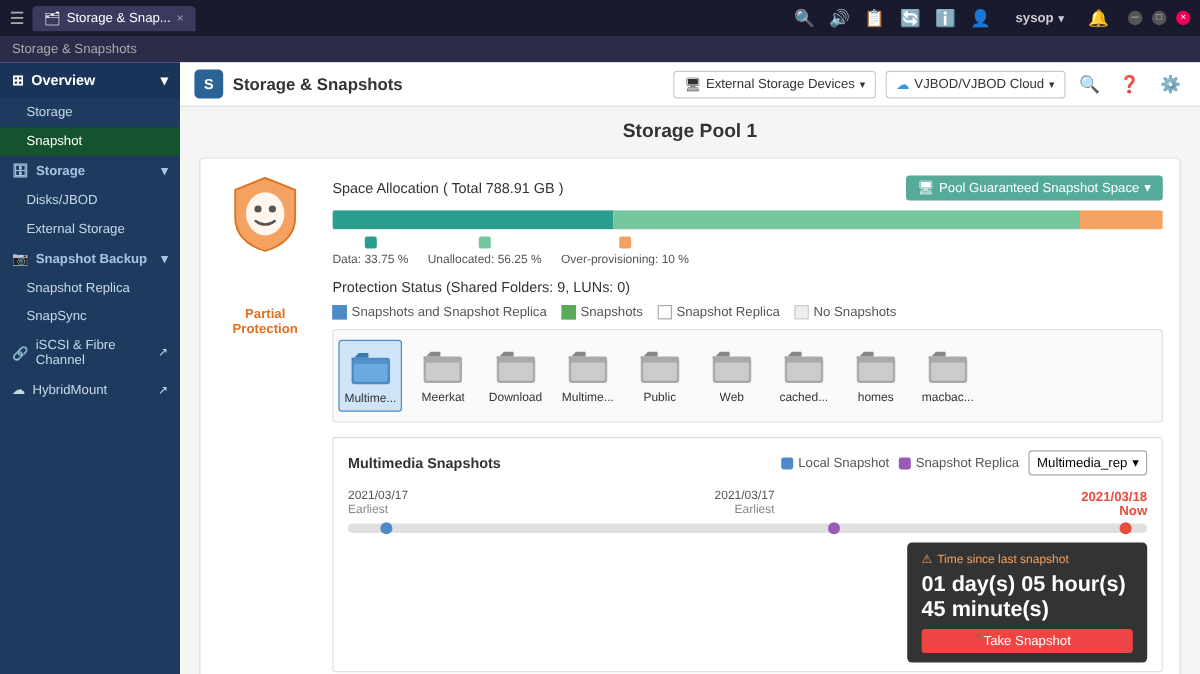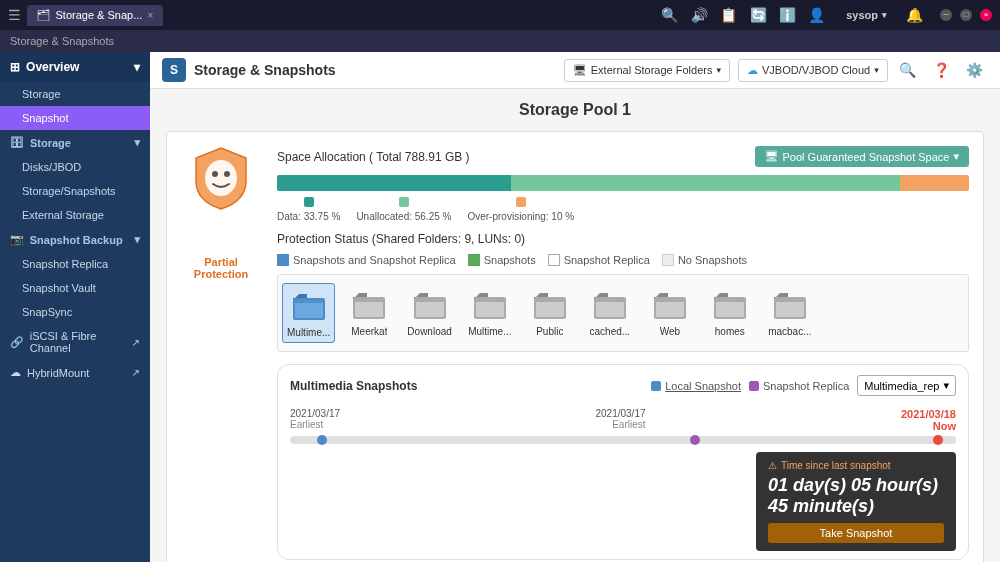--- a/index.html
+++ b/index.html
@@ -74,21 +74,21 @@
       background: #1a3358;
       justify-content: space-between;
     }
     .sidebar-section-header .label { display: flex; align-items: center; gap: 6px; }
     .sidebar-item {
       padding: 6px 10px 6px 22px;
       font-size: 11px;
       cursor: pointer;
       color: #c8d8e8;
     }
-    .sidebar-item.active { background: #8b5cf6; color: #fff; }
+    .sidebar-item.active { background: #14532d; color: #fff; }
     .sidebar-sub-header {
       padding: 6px 10px;
       font-size: 11px;
       font-weight: bold;
       color: #aac4de;
       display: flex; align-items: center; gap: 6px;
       cursor: pointer;
       justify-content: space-between;
     }
     .sidebar-sub-header .label { display: flex; align-items: center; gap: 6px; }
@@ -257,34 +257,34 @@
     
     .pool-header-row {
       display: flex;
       align-items: flex-start;
       margin-bottom: 0;
     }
 
     
     .multimedia-section {
       border: 1px solid #e0e0e0;
-      border-radius: 12px;
+      border-radius: 2px;
       padding: 10px 12px;
       background: #fff;
       margin-top: 10px;
     }
     .multimedia-header {
       display: flex;
       align-items: center;
       justify-content: space-between;
       margin-bottom: 8px;
     }
     .multimedia-title { font-size: 12px; font-weight: bold; color: #333; }
     .multimedia-controls { display: flex; align-items: center; gap: 8px; font-size: 11px; }
-    .local-snapshot-label { display: flex; align-items: center; gap: 4px; color: #555; text-decoration: underline; }
+    .local-snapshot-label { display: flex; align-items: center; gap: 4px; color: #555; }
     .snapshot-replica-label { display: flex; align-items: center; gap: 4px; color: #555; }
     .color-dot-blue { width: 10px; height: 10px; background: #4e8ac8; border-radius: 2px; }
     .color-dot-purple { width: 10px; height: 10px; background: #9b59b6; border-radius: 2px; }
 
     .timeline-area {
       padding: 4px 0;
     }
     .timeline-dates-row {
       display: flex;
       justify-content: space-between;
@@ -334,23 +334,23 @@
       color: #fff;
       border-radius: 4px;
       padding: 8px 12px;
       font-size: 11px;
       position: relative;
       margin-top: 4px;
       float: right;
       width: 200px;
     }
     .tooltip-warning { color: #f4a261; font-size: 10px; margin-bottom: 4px; display: flex; align-items: center; gap: 4px; }
-    .tooltip-time { font-size: 18px; font-weight: bold; color: #fff; margin-bottom: 6px; font-style: italic; }
+    .tooltip-time { font-size: 18px; font-weight: bold; color: #fff; margin-bottom: 6px; }
     .take-snapshot-btn {
-      background: #a16207;
+      background: #ef4444;
       color: white;
       border: none;
       border-radius: 3px;
       padding: 4px 10px;
       font-size: 11px;
       cursor: pointer;
       width: 100%;
       text-align: center;
     }
     .open-manager-link {
@@ -440,38 +440,32 @@
       <div class="label">
         <span>🗄</span>
         <span>Storage</span>
       </div>
       <span>▾</span>
     </div>
     <div class="sidebar-item">
       <span>Disks/JBOD</span>
     </div>
     <div class="sidebar-item">
-      <span>Storage/Snapshots</span>
-    </div>
-    <div class="sidebar-item">
       <span>External Storage</span>
     </div>
 
     <div class="sidebar-sub-header">
       <div class="label">
         <span>📷</span>
         <span>Snapshot Backup</span>
       </div>
       <span>▾</span>
     </div>
     <div class="sidebar-item">
       <span>Snapshot Replica</span>
-    </div>
-    <div class="sidebar-item">
-      <span>Snapshot Vault</span>
     </div>
     <div class="sidebar-item">
       <span>SnapSync</span>
     </div>
 
     <div class="sidebar-external-link">
       <div style="display:flex;align-items:center;gap:6px;">
         <span>🔗</span>
         <span>iSCSI &amp; Fibre Channel</span>
       </div>
@@ -492,21 +486,21 @@
     <div class="content-header">
       <div class="content-header-left">
         <div class="app-logo">
           <span>S</span>
         </div>
         <span class="app-title">Storage &amp; Snapshots</span>
       </div>
       <div class="header-controls">
         <button class="dropdown-btn">
           <span>🖥</span>
-          <span>External Storage Folders</span>
+          <span>External Storage Devices</span>
           <span class="chevron">▾</span>
         </button>
         <button class="dropdown-btn">
           <span style="color:#3498db;">☁</span>
           <span>VJBOD/VJBOD Cloud</span>
           <span class="chevron">▾</span>
         </button>
         <button class="header-icon-btn">🔍</button>
         <button class="header-icon-btn">❓</button>
         <button class="header-icon-btn">⚙️</button>
@@ -656,33 +650,33 @@
 
               <div class="folder-item">
                 <div class="folder-icon">
                   <svg viewBox="0 0 36 36" width="36" height="36">
                     <rect x="2" y="10" width="32" height="22" rx="2" fill="#aaa"></rect>
                     <path d="M2 12 L8 6 L16 6 L16 10 L2 10 Z" fill="#888"></path>
                     <rect x="4" y="12" width="28" height="18" rx="1" fill="#ccc"></rect>
                     <rect x="4" y="12" width="28" height="3" fill="#888" opacity="0.5"></rect>
                   </svg>
                 </div>
-                <span class="folder-label">cached...</span>
+                <span class="folder-label">Web</span>
               </div>
 
               <div class="folder-item">
                 <div class="folder-icon">
                   <svg viewBox="0 0 36 36" width="36" height="36">
                     <rect x="2" y="10" width="32" height="22" rx="2" fill="#aaa"></rect>
                     <path d="M2 12 L8 6 L16 6 L16 10 L2 10 Z" fill="#888"></path>
                     <rect x="4" y="12" width="28" height="18" rx="1" fill="#ccc"></rect>
                     <rect x="4" y="12" width="28" height="3" fill="#888" opacity="0.5"></rect>
                   </svg>
                 </div>
-                <span class="folder-label">Web</span>
+                <span class="folder-label">cached...</span>
               </div>
 
               <div class="folder-item">
                 <div class="folder-icon">
                   <svg viewBox="0 0 36 36" width="36" height="36">
                     <rect x="2" y="10" width="32" height="22" rx="2" fill="#aaa"></rect>
                     <path d="M2 12 L8 6 L16 6 L16 10 L2 10 Z" fill="#888"></path>
                     <rect x="4" y="12" width="28" height="18" rx="1" fill="#ccc"></rect>
                     <rect x="4" y="12" width="28" height="3" fill="#888" opacity="0.5"></rect>
                   </svg>

